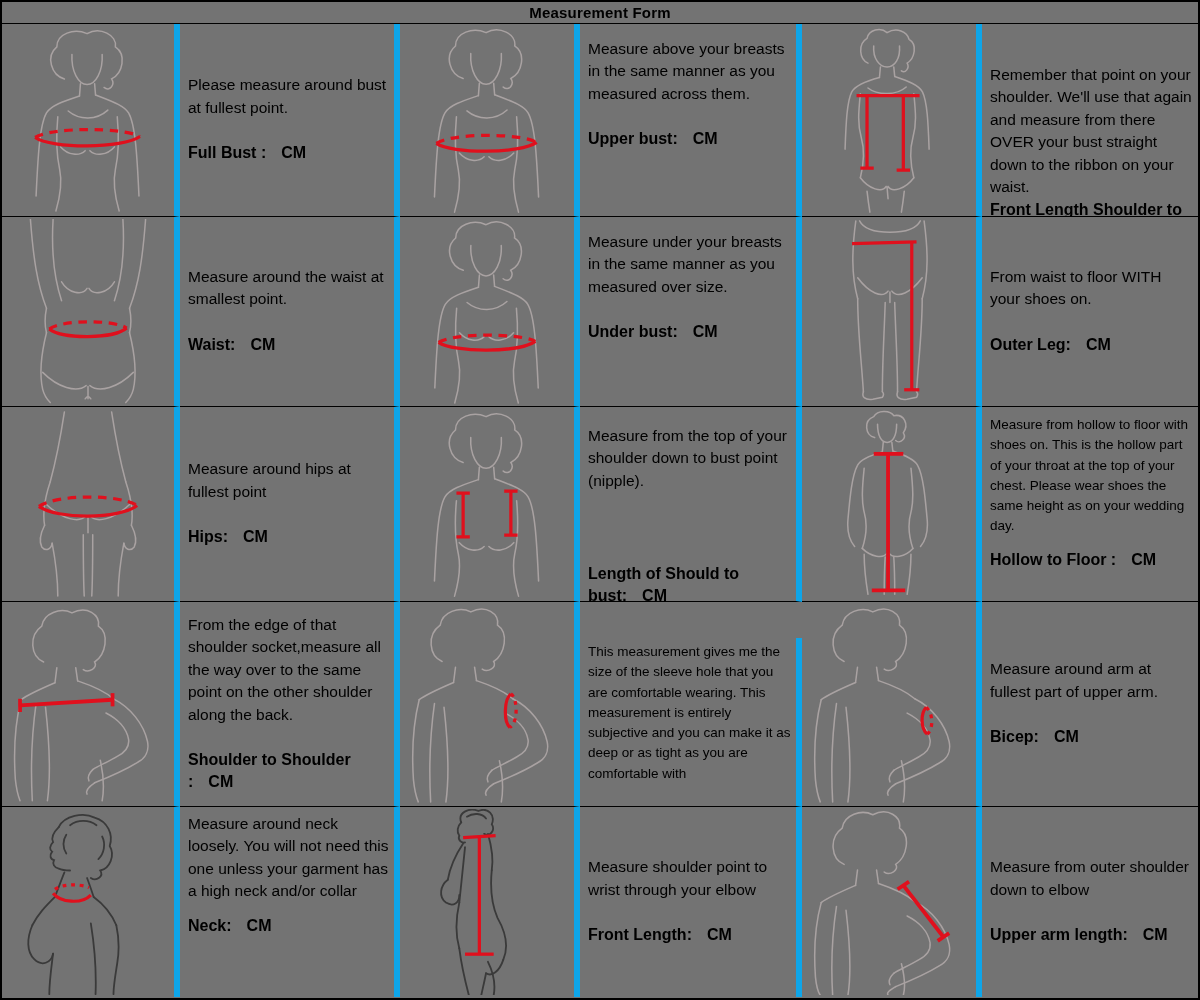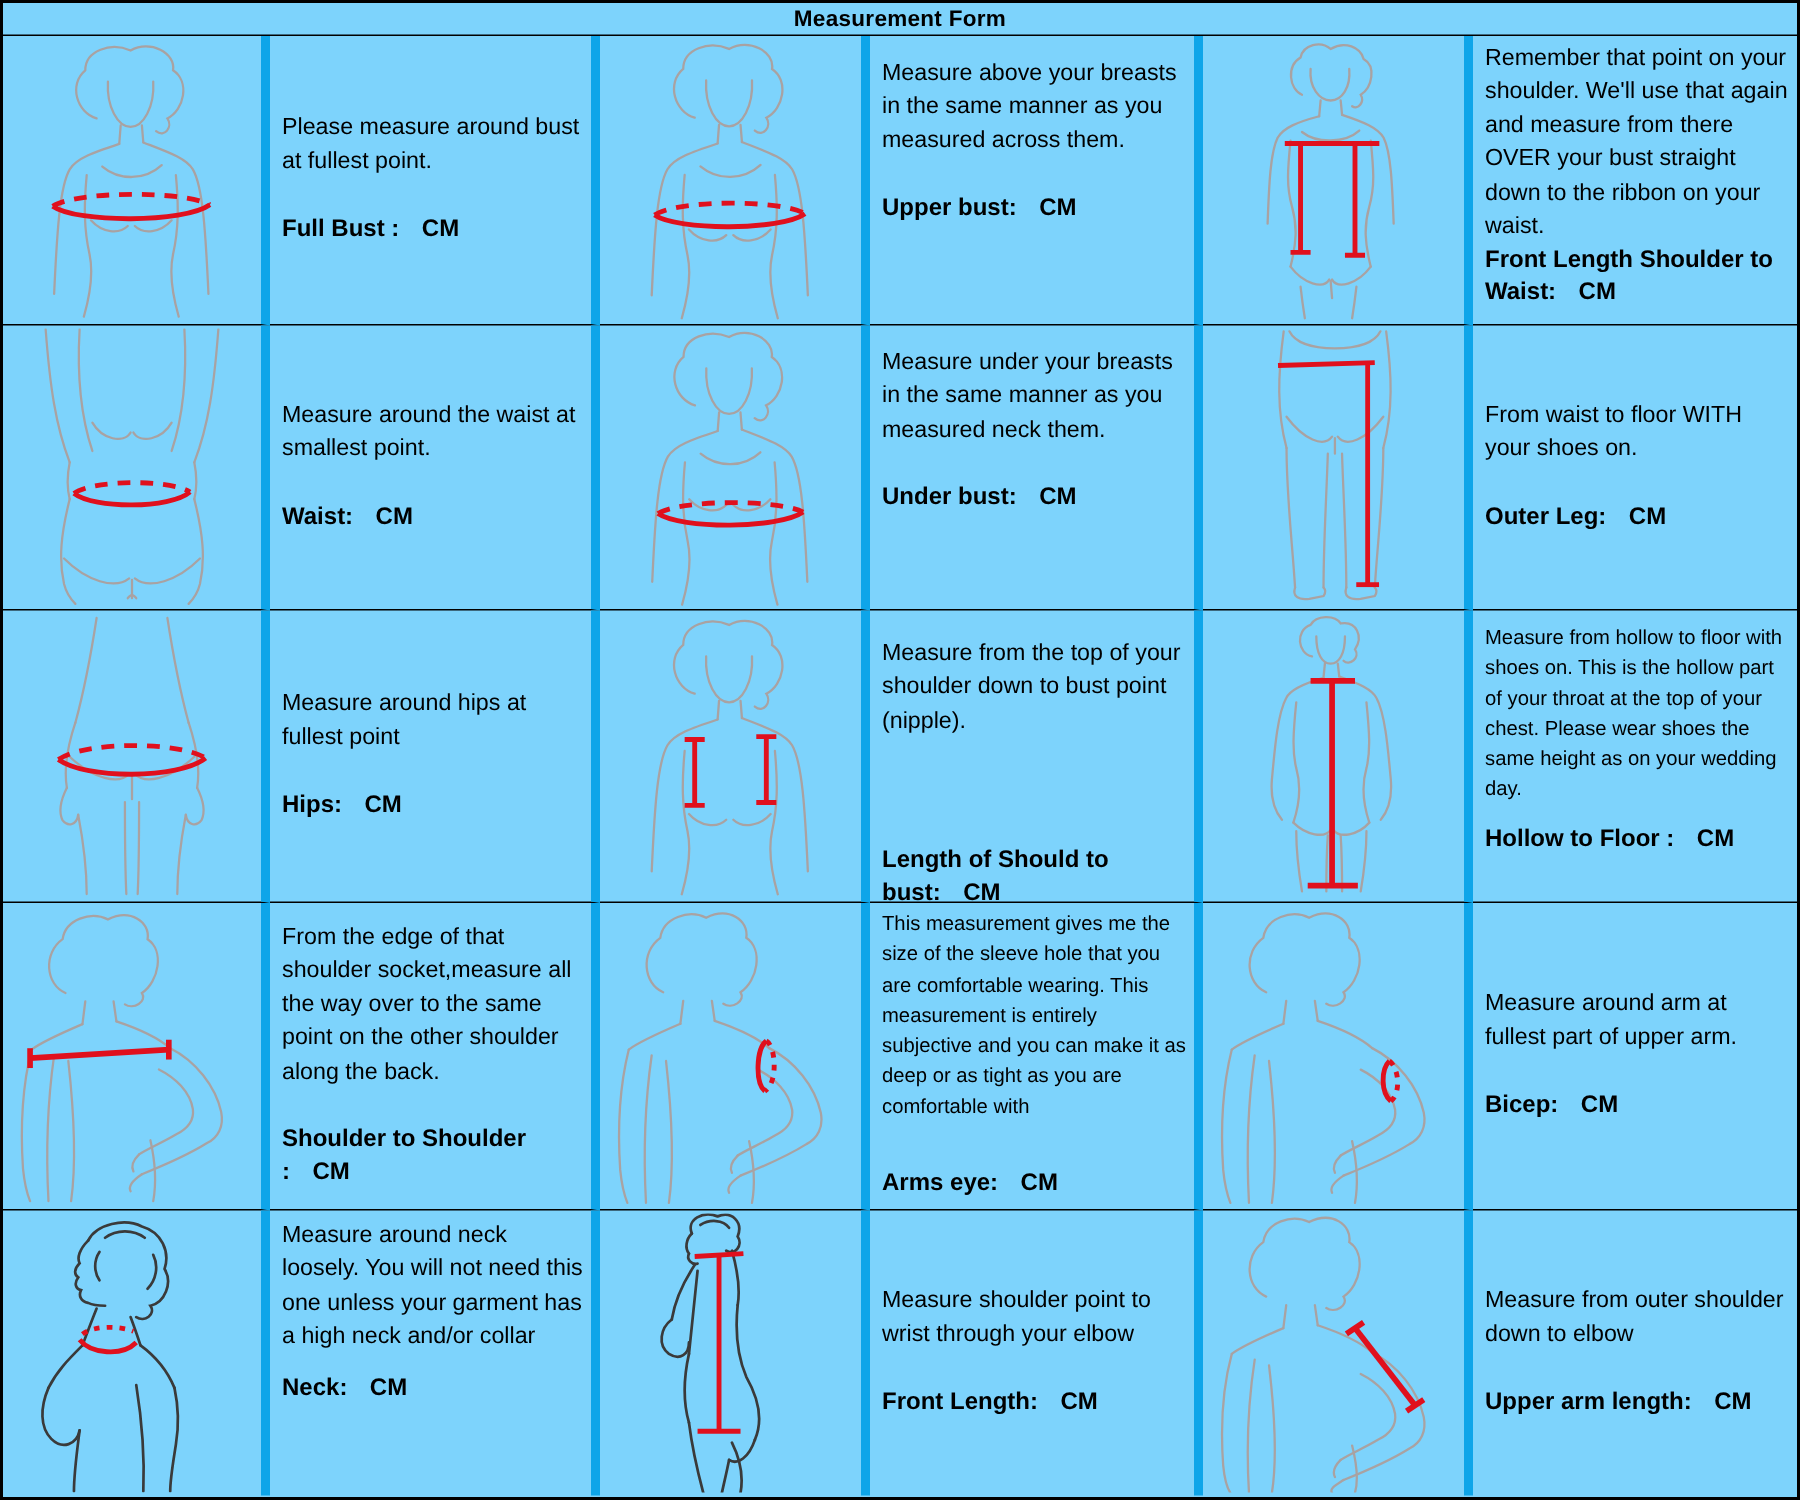--- a/index.html
+++ b/index.html
@@ -1,18 +1,18 @@
 <!DOCTYPE html>
 <html><head>
 <meta charset="utf-8">
 <style>
   html,body{margin:0;padding:0;background:#fff;}
   #form{
     width:1200px;height:1000px;box-sizing:border-box;
-    border:2px solid #000;background:#7dd3fc;
+    border:2px solid #000;background:#737373;
     font-family:"Liberation Sans","DejaVu Sans",sans-serif;
     color:#000;overflow:hidden;
   }
   #title-bar{
     height:21px;border-bottom:1px solid #000;
     display:flex;align-items:center;justify-content:center;
     font-size:15px;font-weight:bold;letter-spacing:0.2px;
   }
   #grid{
     display:grid;
@@ -30,21 +30,21 @@
   .txt{
     display:flex;flex-direction:column;justify-content:center;
     padding:4px 5px 6px 8px;
   }
   .txt.top{justify-content:flex-start;}
   .desc{margin:0;font-size:15.5px;line-height:1.45;}
   .desc.small{font-size:13.5px;line-height:1.5;}
   .label{margin:23px 0 0 0;font-size:16px;font-weight:bold;line-height:1.35;}
   .label .unit{margin-left:15px;}
   .flush .label{margin-top:0;}
-  .pt4{padding-top:4px;} .pt6{padding-top:6px;} .pt8{padding-top:8px;}
+  .pt4{padding-top:4px;margin-top:36px;} .pt6{padding-top:6px;} .pt8{padding-top:8px;}
   .pt12{padding-top:12px;} .pt14{padding-top:14px;} .pt18{padding-top:18px;gap:48px;}
   .gap30 .label{margin-top:30px;}
   .gap18 .label{margin-top:12px;}
   svg .ln{fill:none;stroke:#a9a2a2;stroke-width:1.6;stroke-linecap:round;}
   svg .dk{fill:none;stroke:#3a3a3a;stroke-width:1.9;stroke-linecap:round;}
   svg .rd{fill:none;stroke:#e0101d;stroke-width:3.4;stroke-linecap:butt;}
   svg .rdth{fill:none;stroke:#e0101d;stroke-width:4;stroke-linecap:butt;}
   svg .rdd{stroke-dasharray:9 7;}
   svg .rddot{stroke-dasharray:4 5;}
 </style>
@@ -156,21 +156,21 @@
           <path d="M57,94 C55,116 55,132 59,150 C62,164 59,180 55,194"></path>
           <path d="M120,94 C122,116 122,132 118,150 C115,164 118,180 122,194"></path>
           <path d="M68,88 C80,98 98,98 110,87"></path>
           <path d="M60,120 C68,129 80,130 86,124 M91,124 C97,130 109,129 117,120"></path>
         </g>
         <path class="rd" d="M38,130 C54,141 123,141 140,129"></path>
         <path class="rd rdd" d="M38,130 C54,120 123,120 140,129"></path>
       </svg>
     </div>
     <div class="cell txt top pt14">
-      <p class="desc">Measure under your breasts in the same manner as you measured neck them.</p>
+      <p class="desc">Measure under your breasts in the same manner as you measured over size.</p>
       <p class="label gap30"><span>Under bust:</span><span class="unit">CM</span></p>
     </div>
 
     <div class="cell fig">
       <svg viewBox="0 0 178 195">
         <g class="ln">
           <path d="M58,2 C62,10 74,14 90,14 C106,14 118,10 122,2"></path>
           <path d="M54,2 C50,32 49,58 56,84 M126,2 C130,32 131,58 124,84"></path>
           <path d="M56,62 C68,78 82,84 88,76 M92,76 C98,84 112,78 124,62 M90,77 L90,88"></path>
           <path d="M56,84 C56,118 60,150 62,182 M85,88 C84,120 82,150 82,182 M95,88 C96,120 98,150 98,182 M124,84 C124,118 120,150 118,182"></path>

